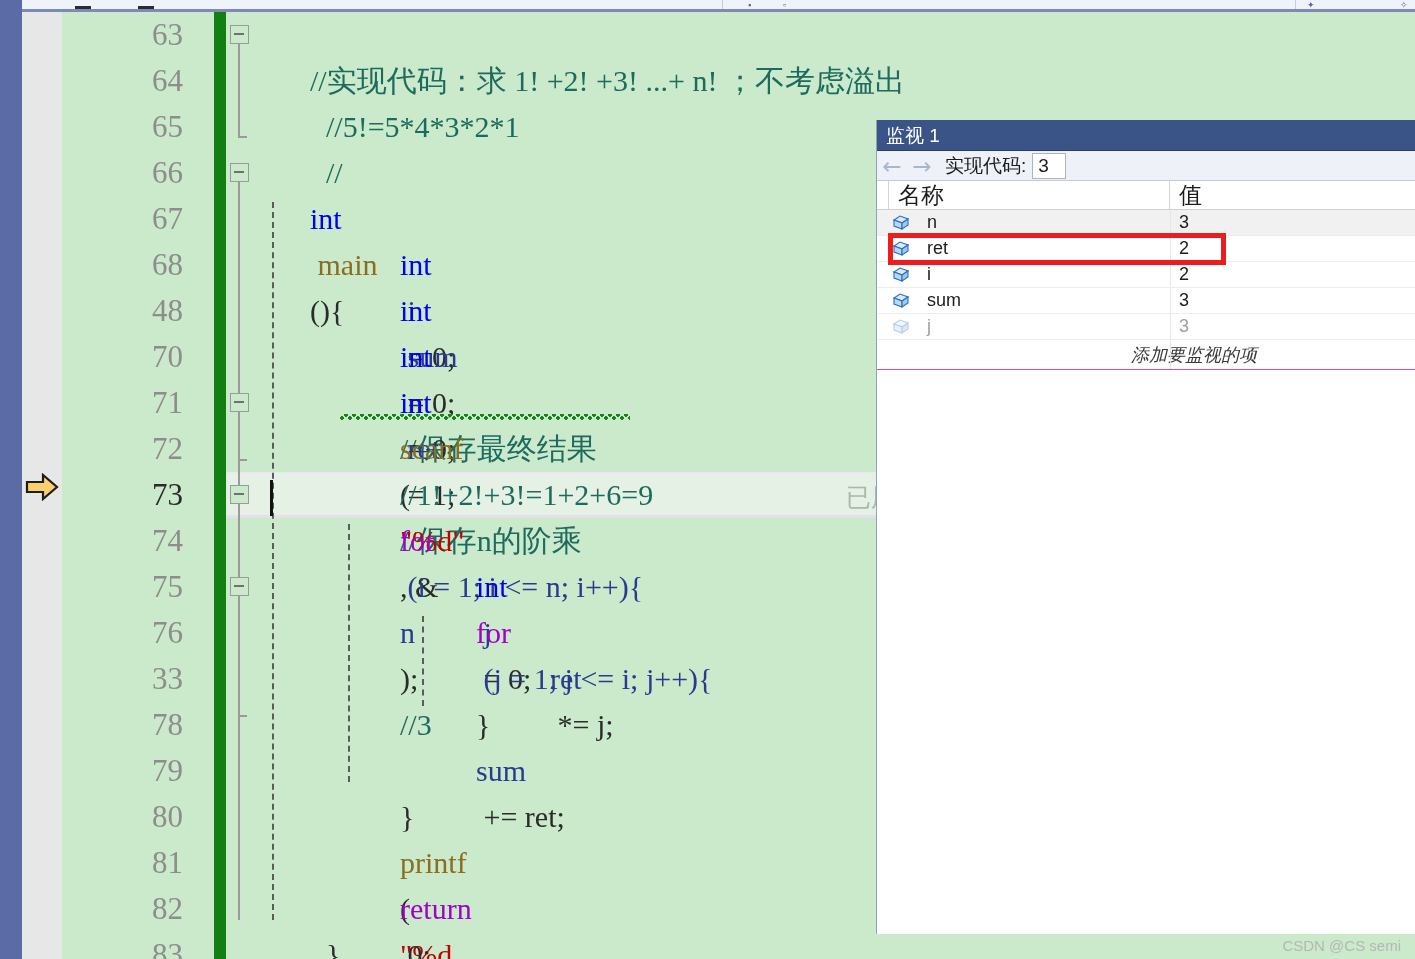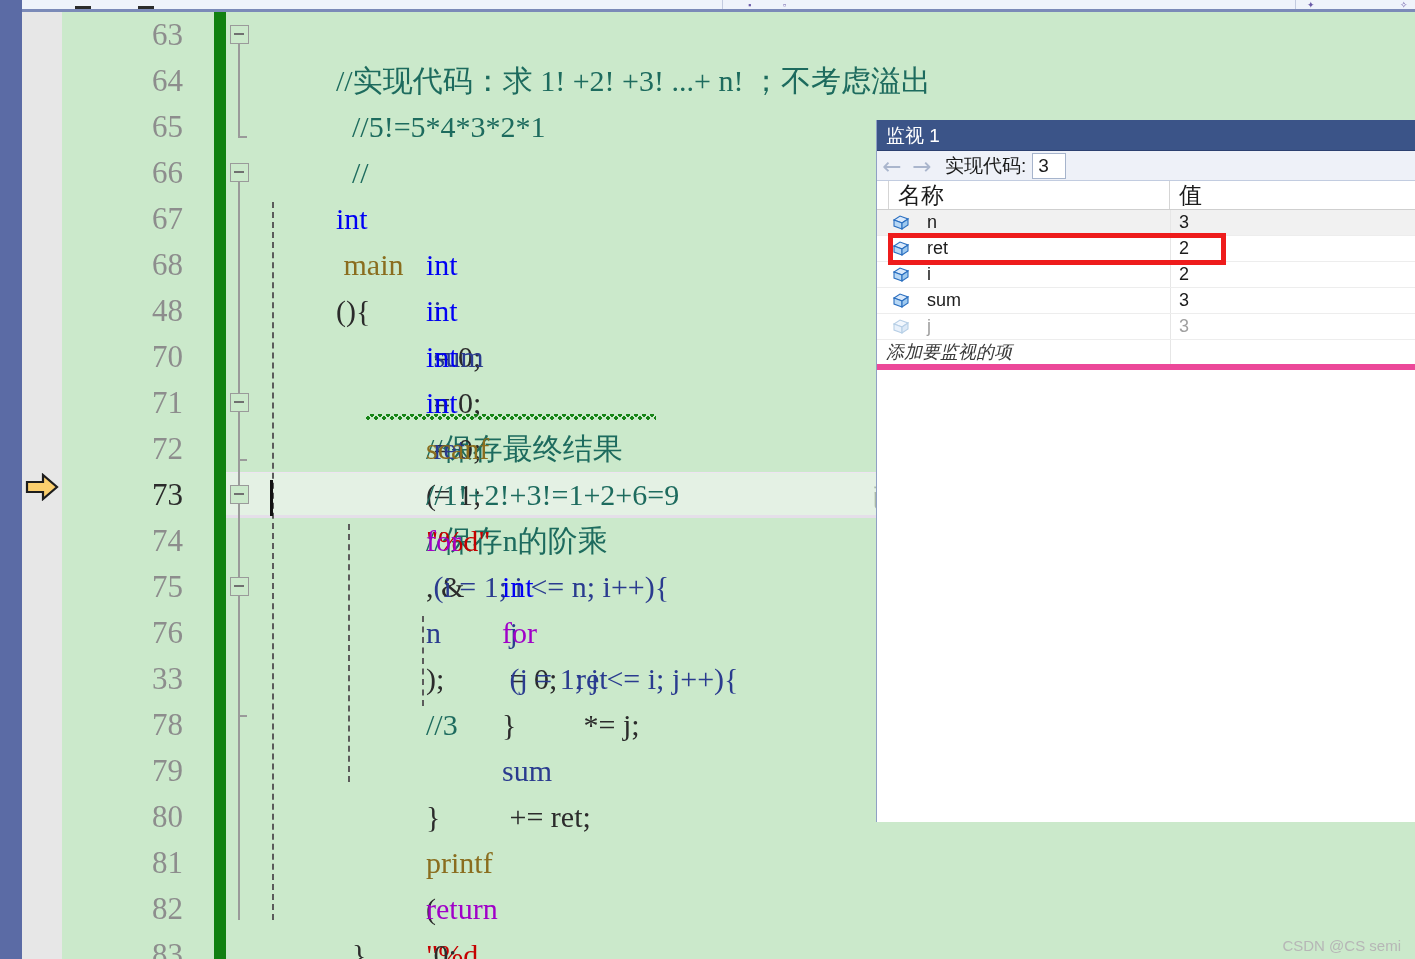--- a/index.html
+++ b/index.html
@@ -52,21 +52,20 @@
     background: #cbe9cb;
   }
   #changebar {
     position: absolute; left: 214px; top: 0; width: 12px; height: 947px;
     background: #118011;
   }
   #code-area {
     position: absolute; left: 226px; top: 0; width: 1189px; height: 947px;
     background: #cbe9cb;
     overflow: hidden;
-    padding-left: 26px;
   }
 
   .code-row {
     position: relative; height: 46px;
   }
   .ln {
     position: absolute; right: 36px; top: 0; height: 46px;
     line-height: 46px;
     font-family: "Liberation Serif", serif;
     font-size: 31px;
@@ -131,21 +130,21 @@
   }
   .inline-hint {
     position: absolute;
     font-family: "Liberation Sans", sans-serif;
     font-size: 25px; color: #a9b8a9;
     white-space: nowrap;
   }
 
   
   #watch-window {
-    position: absolute; left: 876px; top: 120px; width: 539px; height: 702px;
+    position: absolute; left: 876px; top: 120px; width: 539px; height: 814px;
     background: #ffffff;
     border-left: 1px solid #8fa0c4;
   }
   #watch-titlebar {
     position: relative; height: 31px; background: #3b5488;
     border-bottom: 1px solid #2c4070;
   }
   #watch-title {
     position: absolute; left: 9px; top: 0; height: 31px; line-height: 31px;
     color: #ffffff; font-size: 19px;
@@ -229,21 +228,22 @@
   .watch-row.dim .rname, .watch-row.dim .rvalue { color: #a0a0a0; }
   .col-divider {
     position: absolute; left: 293px; top: 0; width: 1px; height: 100%;
     background: #e6e6e6;
   }
   .cube-icon {
     position: absolute; left: 14px; top: 4px; width: 20px; height: 18px;
   }
   #add-watch-row {
     position: relative; display: flex; height: 30px;
-    border-bottom: 6px solid #ec4899;
+    border-bottom: 1px solid #ec4899;
+    justify-content: flex-end;
   }
   #add-watch-row .awlabel {
     width: 293px; padding-left: 9px; display: flex; align-items: center;
     font-size: 18px; color: #3a3a3a; font-style: italic;
     font-family: "Liberation Sans", sans-serif;
   }
   #red-highlight {
     position: absolute; left: 11px; top: 130px;
     width: 338px; height: 27px;
     border: 5px solid #ee1c1c;

